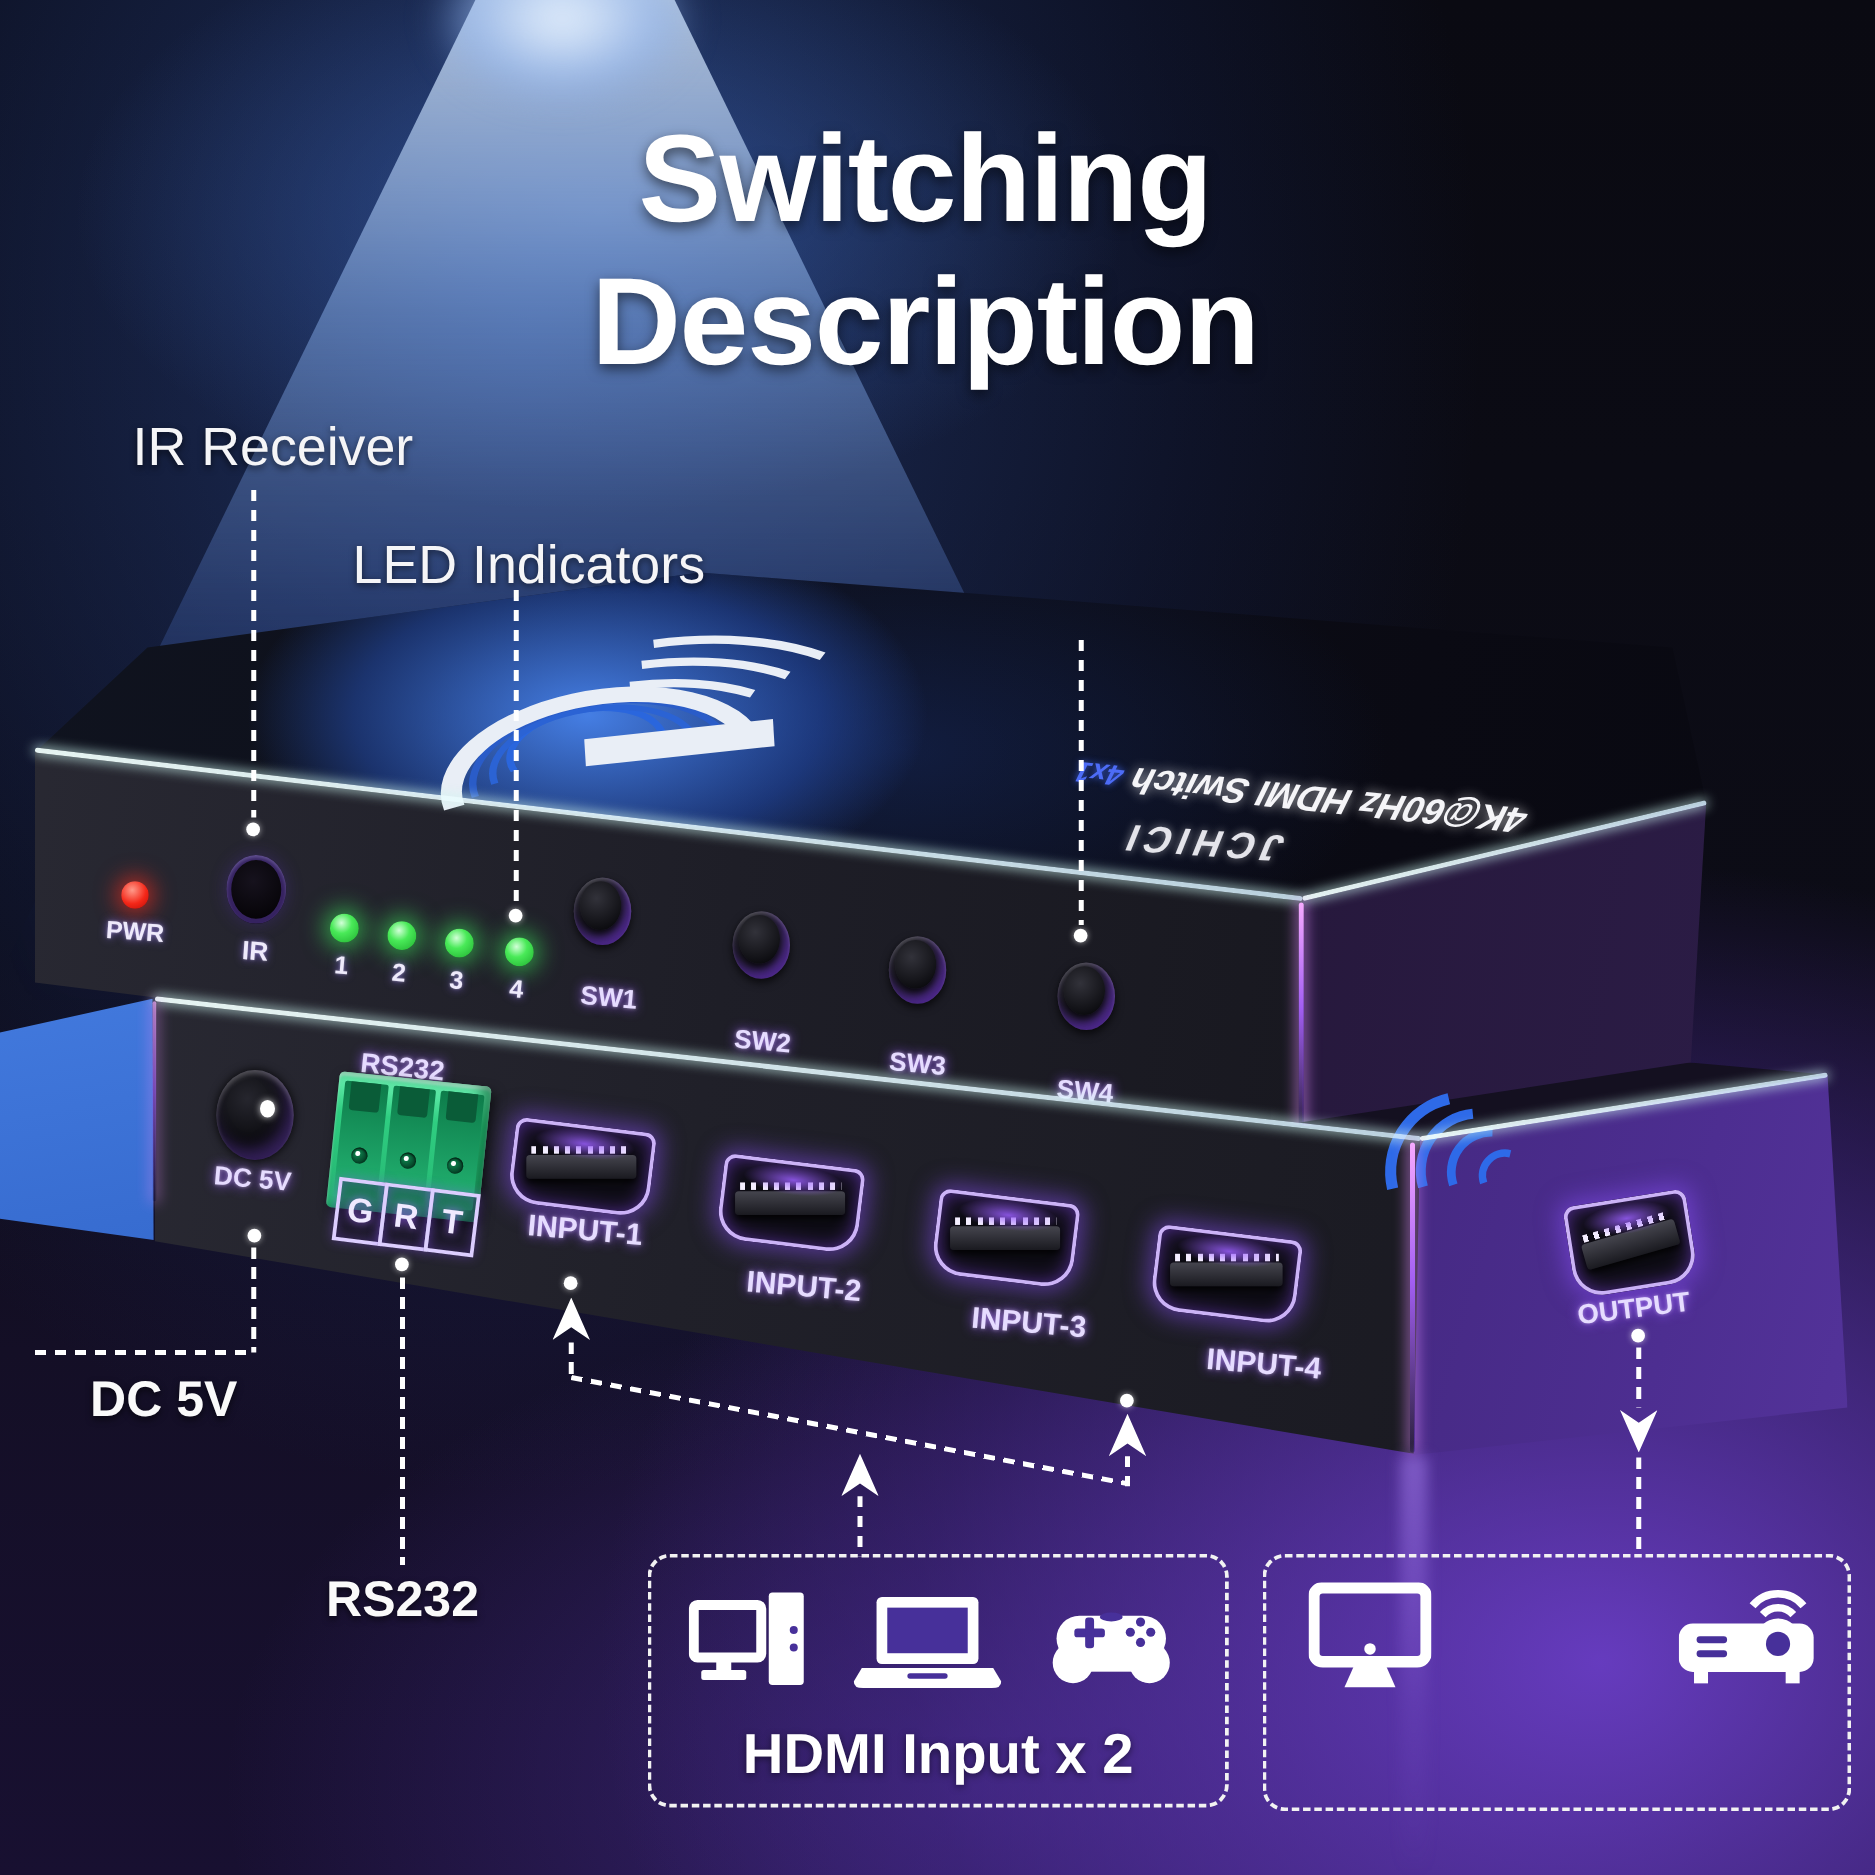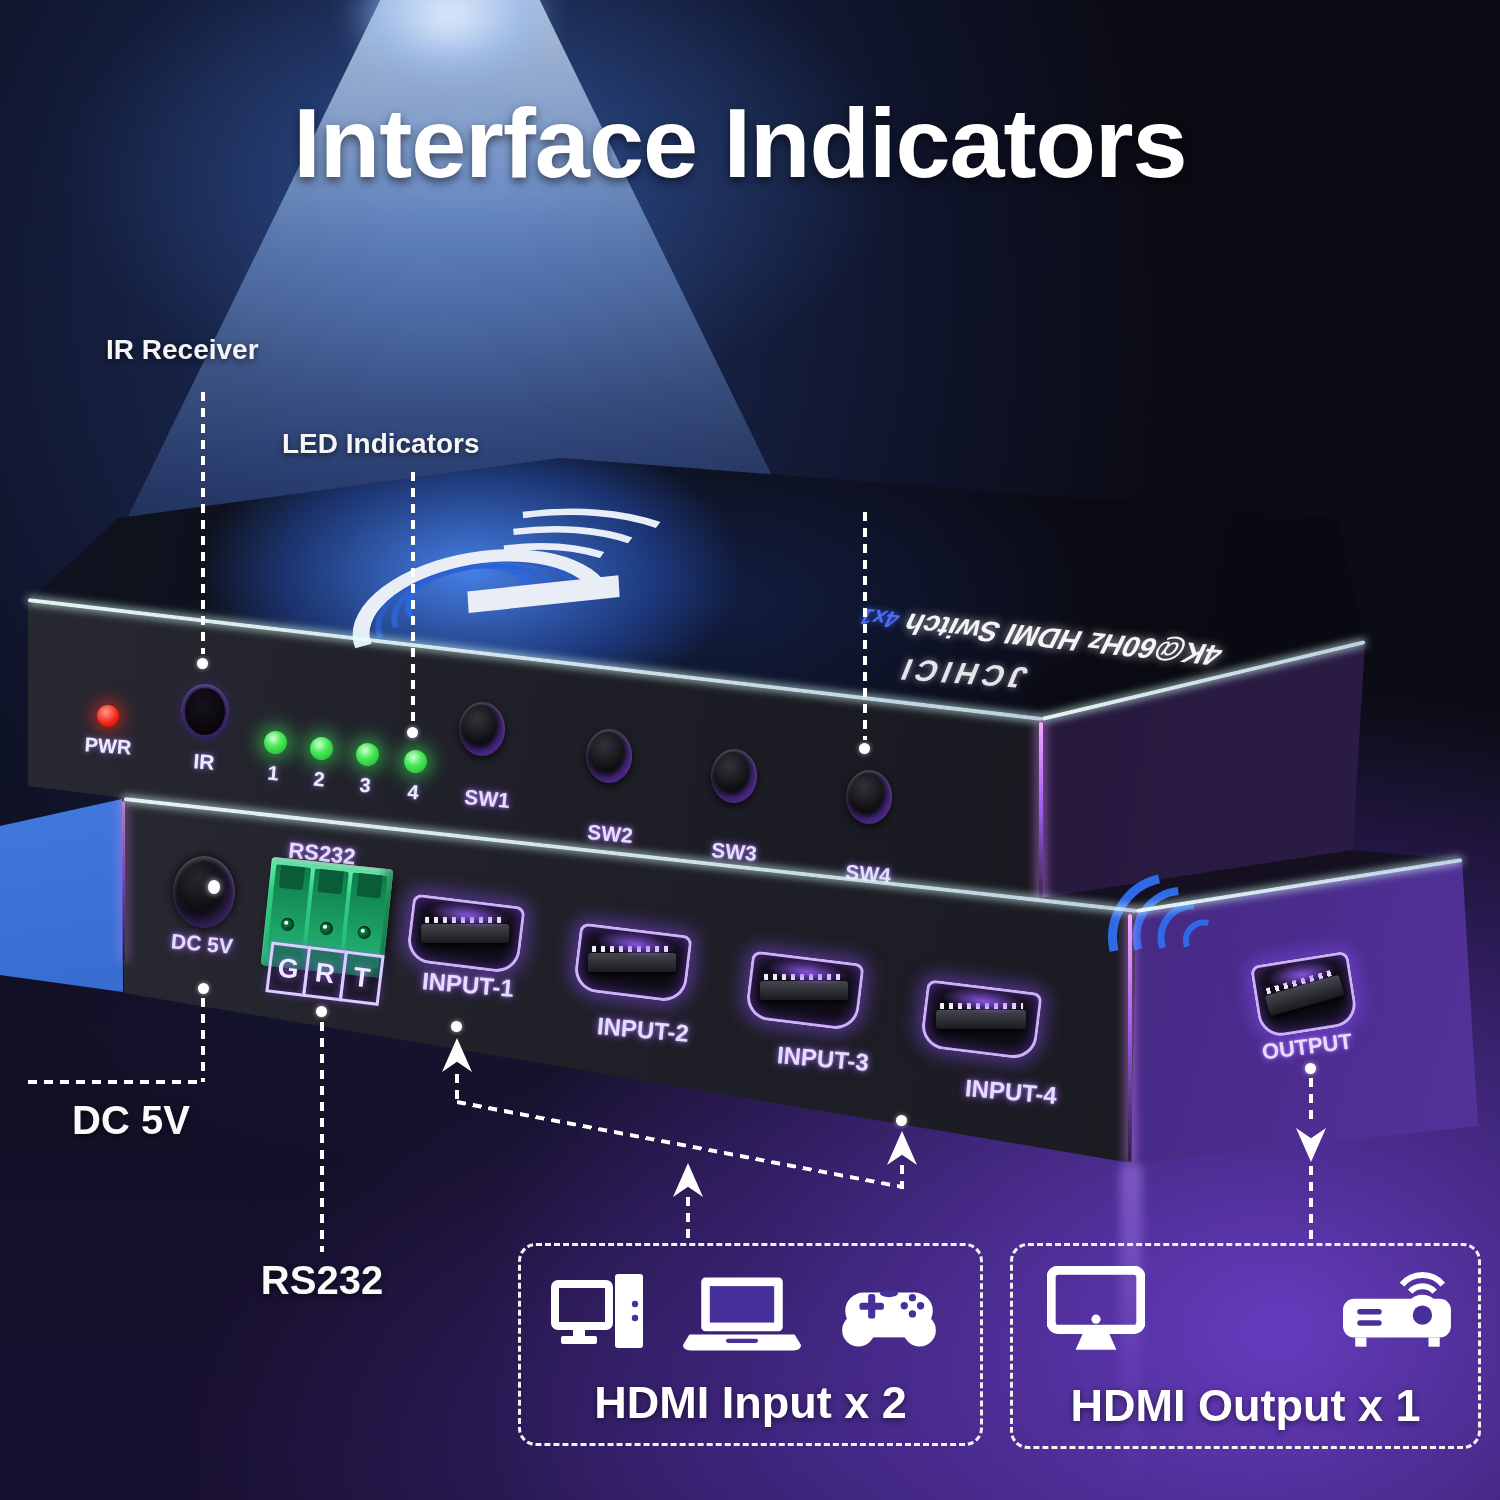--- a/index.html
+++ b/index.html
@@ -39,21 +39,21 @@
   .f-lright{clip-path:polygon(1136px 911px,1462px 860px,1478px 1126px,1131px 1164px);
     background:linear-gradient(105deg,#241647 0%,#38216b 50%,#4d2e91 85%,#57369f 100%);}
   
   .rim{height:3.5px;background:linear-gradient(90deg,rgba(240,255,252,.95),rgba(215,242,255,.85));
     box-shadow:0 0 9px 1px rgba(205,245,240,.85);transform-origin:0 50%;border-radius:2px;}
   .medge{width:4px;background:linear-gradient(180deg,#f6aaff 0%,#a25ef2 45%,rgba(120,60,200,.15) 100%);
     box-shadow:0 0 11px 2px rgba(225,140,255,.65);border-radius:2px;}
   
   .title{left:250px;top:86px;width:980px;text-align:center;font-size:99px;font-weight:bold;color:#fff;
     letter-spacing:-1px;text-shadow:0 4px 10px rgba(0,0,0,.55);}
-  .callout{font-size:28px;font-weight:bold;color:#f5f5f7;text-shadow:0 2px 6px rgba(0,0,0,.6);}
+  .callout{font-size:43px;font-weight:normal;color:#f5f5f7;text-shadow:0 2px 6px rgba(0,0,0,.6);}
   .blabel{font-size:40px;font-weight:bold;color:#fafafa;text-shadow:0 2px 6px rgba(0,0,0,.6);text-align:center;}
   .plabel{position:absolute;text-align:center;font-weight:bold;color:#eeeafb;
     text-shadow:0 0 7px rgba(150,120,255,.75),0 0 2px rgba(255,255,255,.5);}
   .glow{color:#e6dcff;text-shadow:0 0 9px rgba(155,95,255,.95),0 0 3px rgba(255,255,255,.55);}
   
   .dashv{width:3.5px;background:repeating-linear-gradient(180deg,#fff 0 9px,transparent 9px 16px);}
   .dashh{height:3.5px;background:repeating-linear-gradient(90deg,#fff 0 9px,transparent 9px 16px);}
   .dashs{height:3.5px;background:repeating-linear-gradient(90deg,#fff 0 9px,transparent 9px 16px);transform-origin:0 50%;}
   .dot{width:11px;height:11px;border-radius:50%;background:#fff;box-shadow:0 0 5px rgba(255,255,255,.6);}
   .dartU{width:30px;height:34px;background:#fff;clip-path:polygon(50% 0,100% 100%,50% 70%,0 100%);}
@@ -106,21 +106,21 @@
     background:linear-gradient(180deg,rgba(172,132,246,.5),rgba(130,90,210,.18) 60%,transparent);filter:blur(5px);}
 </style>
 </head>
 <body>
 
 <div id="stage">
 
   <div class="abs beam ni"></div>
   <div class="abs beamsrc ni"></div>
 
-  <div class="abs title">Interface Indicators</div>
+  <div class="abs title">Switching Description</div>
 
   <div class="face f-top"></div>
   <div class="face f-right"></div>
   <div class="face f-front"></div>
 
   <svg class="abs ni" style="left:255px;top:452px;width:470px;height:235px;transform:rotate(-9deg) scaleY(.72);" viewBox="0 0 470 235">
     <g fill="none">
       <path d="M150 165 a62 44 0 1 1 122 -10" stroke="#2a66dd" stroke-width="6"></path>
       <path d="M133 176 a82 58 0 1 1 164 -14" stroke="#2b63d4" stroke-width="6"></path>
       <path d="M116 187 a102 72 0 1 1 206 -18" stroke="#2a5cc8" stroke-width="6"></path>
@@ -325,16 +325,15 @@
         <path d="M66 29 A16 16 0 0 1 90 29" stroke="#fff" stroke-width="6" fill="none"></path>
         <rect x="0" y="36" width="106" height="38" rx="11" fill="#fff"></rect>
         <circle cx="78" cy="50" r="18" fill="#fff"></circle>
         <circle cx="78" cy="52" r="9.5" fill="#47309a"></circle>
         <rect x="14" y="46" width="24" height="5.5" rx="2.7" fill="#47309a"></rect>
         <rect x="14" y="57" width="24" height="5.5" rx="2.7" fill="#47309a"></rect>
         <rect x="12" y="74" width="11" height="9" fill="#fff"></rect>
           <rect x="84" y="74" width="11" height="9" fill="#fff"></rect>
       </svg>
     </div>
-    <div class="legendlbl">HDMI Output x 1</div>
   </div>
 
 </div>
 
 </body></html>

